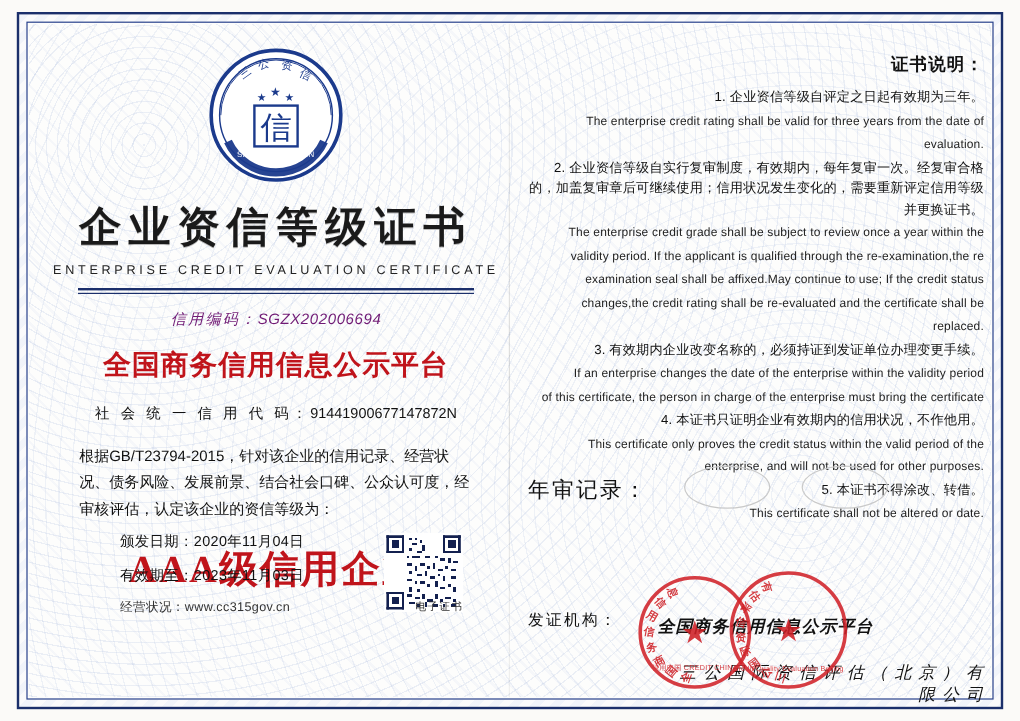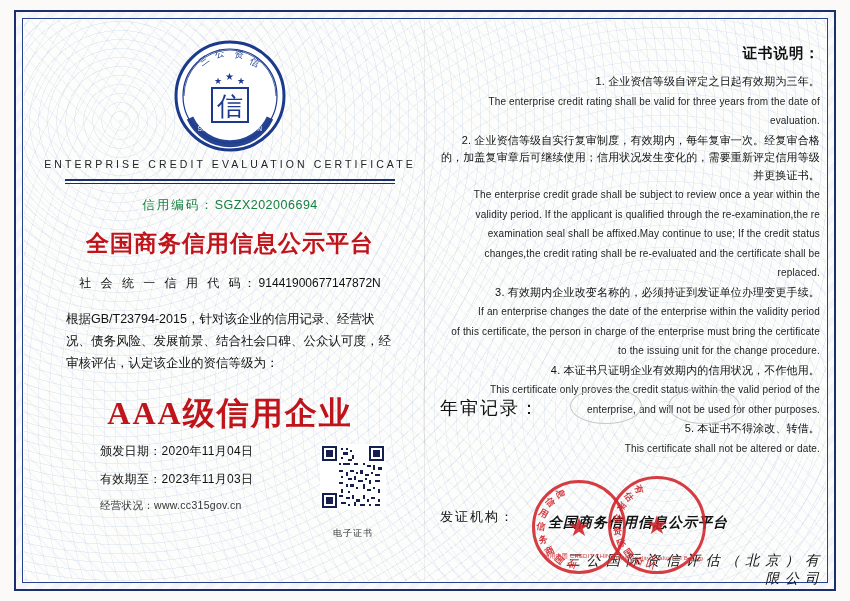--- a/index.html
+++ b/index.html
@@ -64,21 +64,21 @@
     letter-spacing:3.1px;
     color:#222;
   }
   .rule{
     width:330px;height:2px;margin:9px auto 0;
     background:#1b2f6b;
   }
   .rule.thin{height:1px;margin-top:2px;background:#1b2f6b;}
 
   .code-line{
-    margin-top:13px;font-size:12.5px;color:#15803d;letter-spacing:.5px;
+    margin-top:13px;font-size:12.5px;color:#701a75;letter-spacing:.5px;font-style:italic;
   }
   .code-line .lbl{letter-spacing:2px;}
   .company{
     margin-top:14px;
     font-family:"Liberation Serif", serif;
     font-weight:bold;
     font-size:23px;
     color:#c0141b;
     letter-spacing:1px;
   }
@@ -107,21 +107,21 @@
   }
   .meta div{font-size:12px;color:#111;margin-bottom:11px;letter-spacing:.3px;}
   .meta .small{font-size:10.5px;color:#333;}
   .qr{
     position:absolute;right:34px;bottom:58px;width:62px;height:62px;
     background:#fff;
     padding:2px;
   }
   .qr canvas,.qr .qrbox{width:62px;height:62px;display:block;}
   .qr-cap{
-    position:absolute;right:34px;bottom:28px;width:66px;text-align:center;
+    position:absolute;right:34px;bottom:56px;width:66px;text-align:right;
     font-size:9px;color:#333;letter-spacing:1px;
   }
 
   
   .right{
     position:absolute;left:440px;top:44px;width:380px;
     text-align:right;color:#111;
   }
   .r-title{
     font-size:14.5px;font-weight:bold;letter-spacing:1px;margin-bottom:10px;
@@ -200,20 +200,21 @@
         <text x="63" y="44" font-size="9" fill="#1b3a8c">★</text>
 
         <rect x="38" y="48" width="36" height="34" fill="none" stroke="#1b3a8c" stroke-width="2"></rect>
         <text x="56" y="75" text-anchor="middle" font-family="Liberation Serif, serif" font-size="26" fill="#1b3a8c">信</text>
 
         <path d="M16 78a44 44 0 0 0 80 0" fill="none" stroke="#1b3a8c" stroke-width="7" opacity=".95"></path>
         <text x="56" y="91" text-anchor="middle" font-family="Liberation Sans, sans-serif" font-size="6.6" fill="#ffffff" letter-spacing="0.6">SAN GONG ZI XIN</text>
       </svg>
     </div>
 
+    <div class="title-cn">企业资信等级证书</div>
     <div class="title-en">ENTERPRISE CREDIT EVALUATION CERTIFICATE</div>
     <div class="rule"></div>
     <div class="rule thin"></div>
 
     <div class="code-line">
       <span class="lbl">信用编码：</span><span>SGZX202006694</span>
     </div>
 
     <div class="company">全国商务信用信息公示平台</div>
 
@@ -326,21 +327,20 @@
       <p class="cn">2. 企业资信等级自实行复审制度，有效期内，每年复审一次。经复审合格的，加盖复审章后可继续使用；信用状况发生变化的，需要重新评定信用等级并更换证书。</p>
       <p class="en">The enterprise credit grade shall be subject to review once a year within the</p>
       <p class="en">validity period. If the applicant is qualified through the re-examination,the re</p>
       <p class="en">examination seal shall be affixed.May continue to use; If the credit status</p>
       <p class="en">changes,the credit rating shall be re-evaluated and the certificate shall be</p>
       <p class="en">replaced.</p>
 
       <p class="cn">3. 有效期内企业改变名称的，必须持证到发证单位办理变更手续。</p>
       <p class="en">If an enterprise changes the date of the enterprise within the validity period</p>
       <p class="en">of this certificate, the person in charge of the enterprise must bring the certificate</p>
-      <p class="en">to the issuing unit for the change procedure.</p>
 
       <p class="cn">4. 本证书只证明企业有效期内的信用状况，不作他用。</p>
       <p class="en">This certificate only proves the credit status within the valid period of the</p>
       <p class="en">enterprise, and will not be used for other purposes.</p>
 
       <p class="cn">5. 本证书不得涂改、转借。</p>
       <p class="en">This certificate shall not be altered or date.</p>
     </div>
 
     <div class="annual">年审记录：</div>

